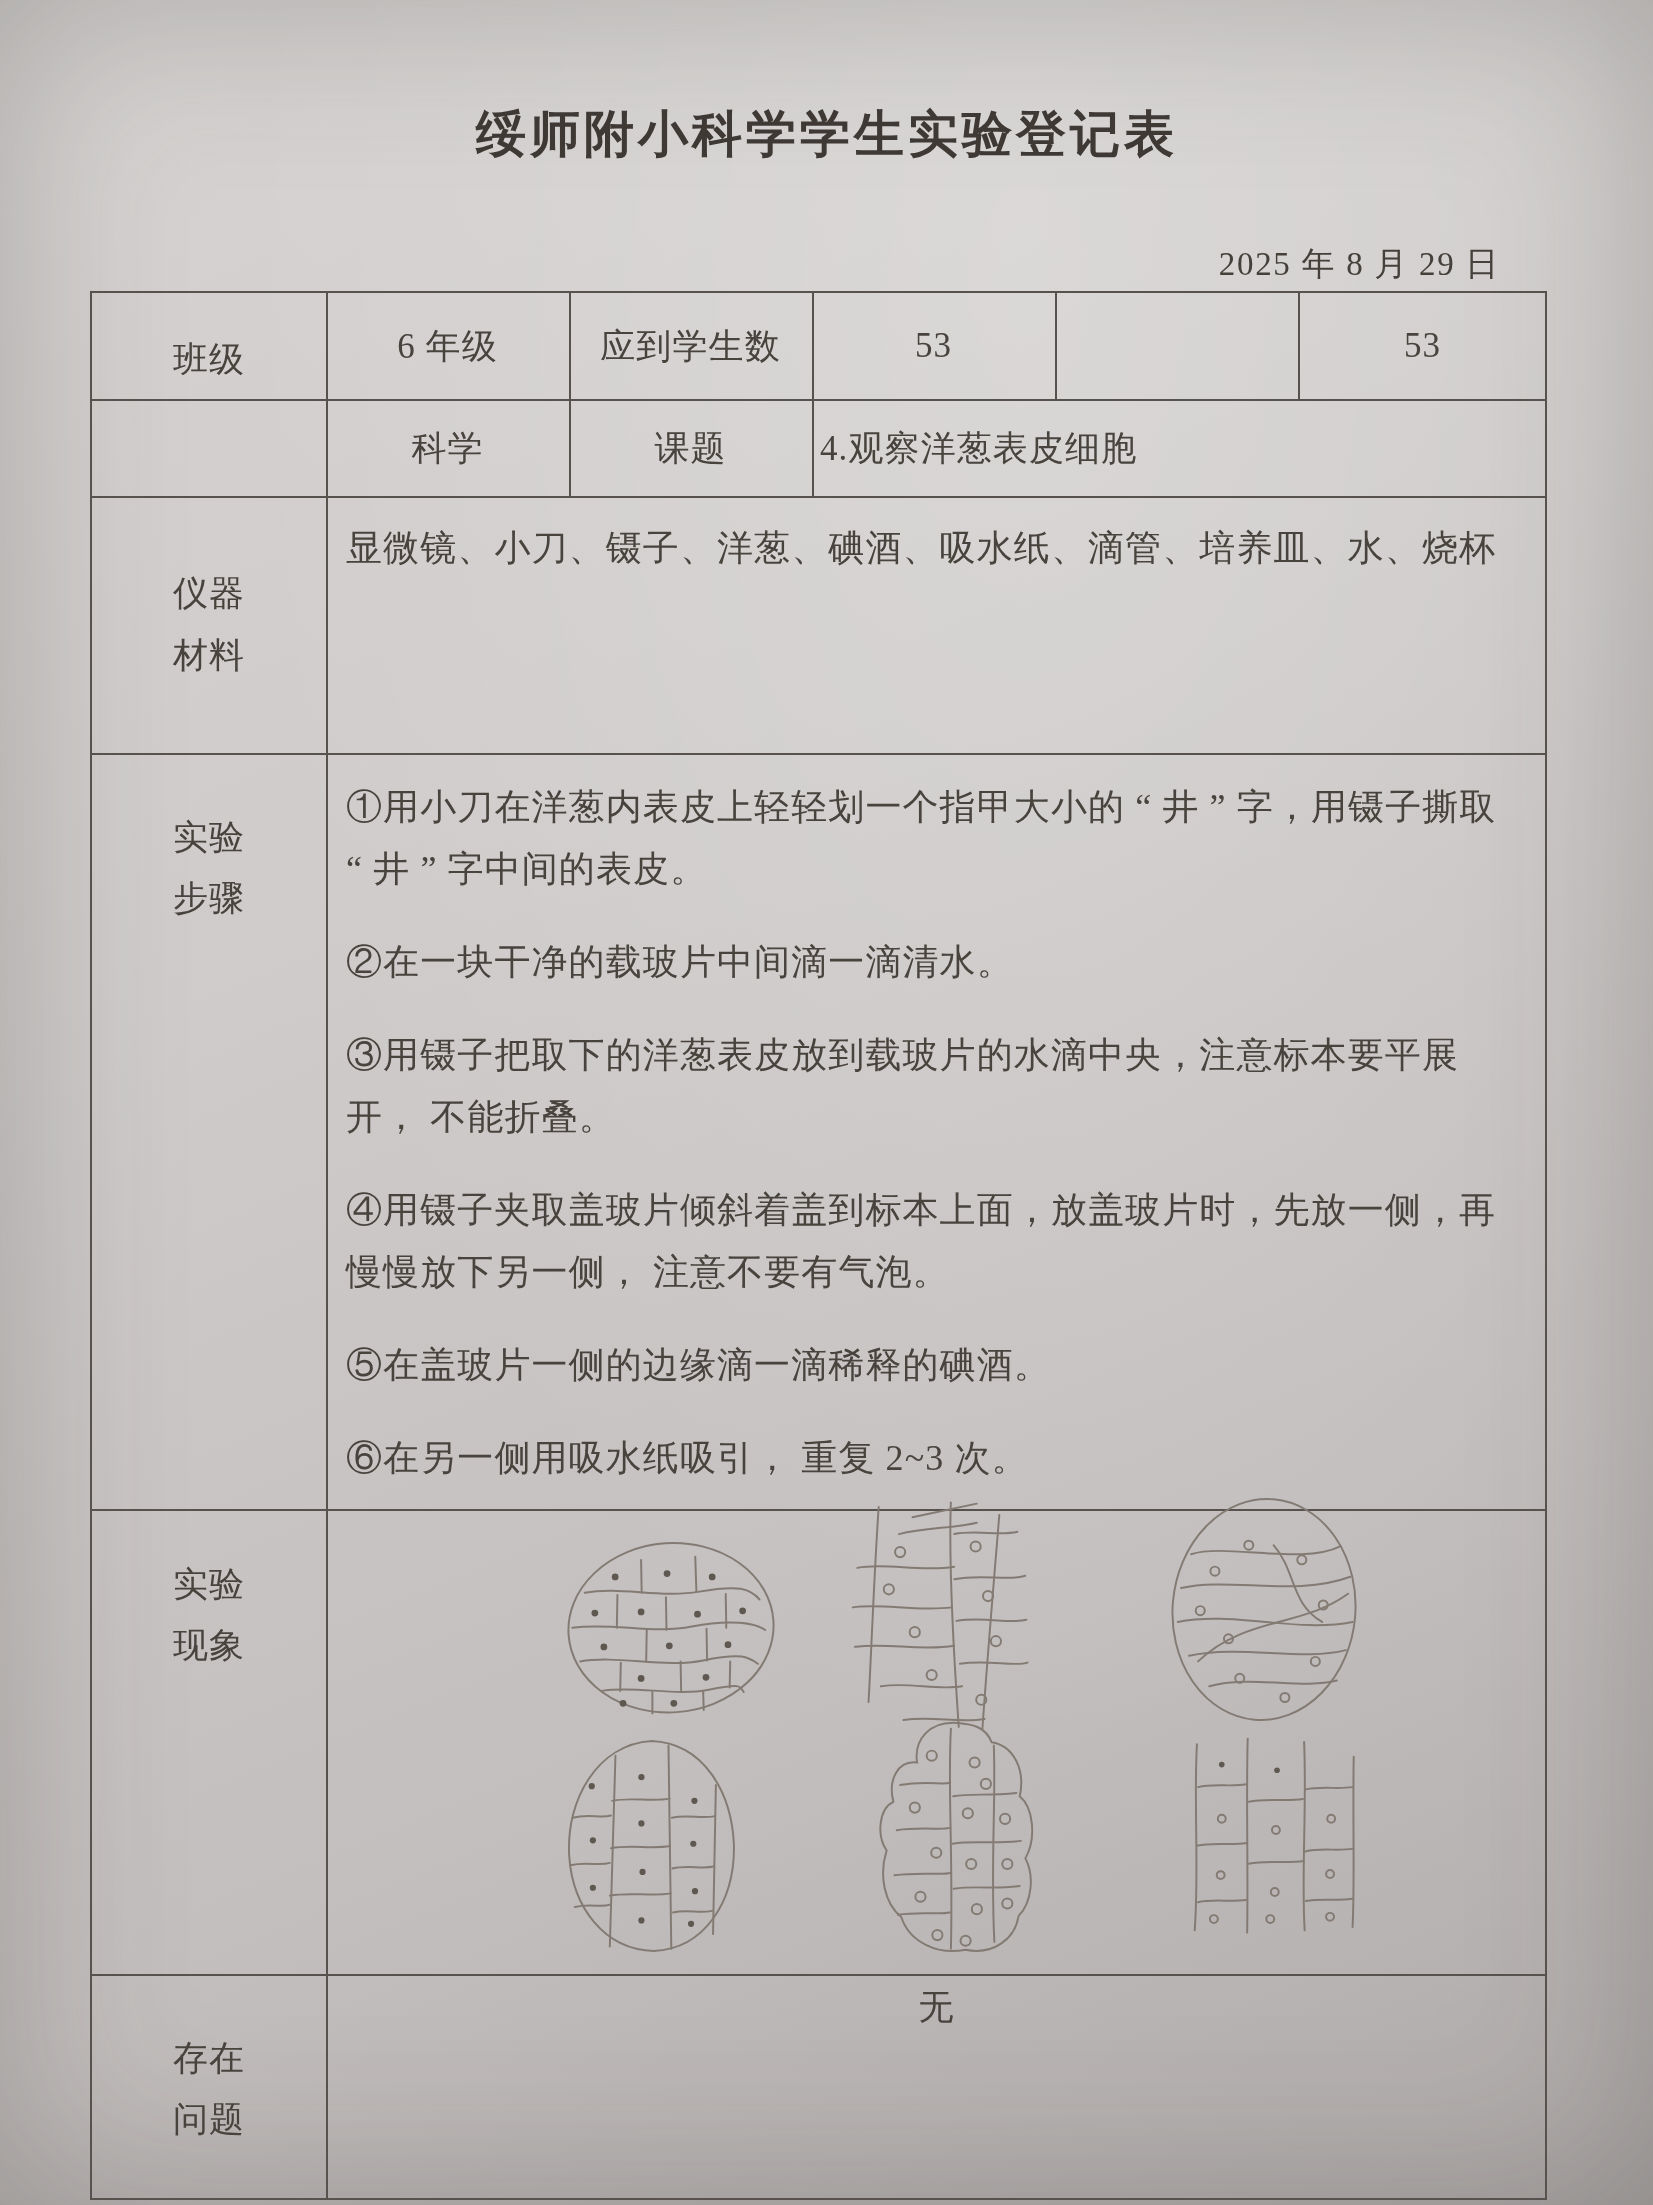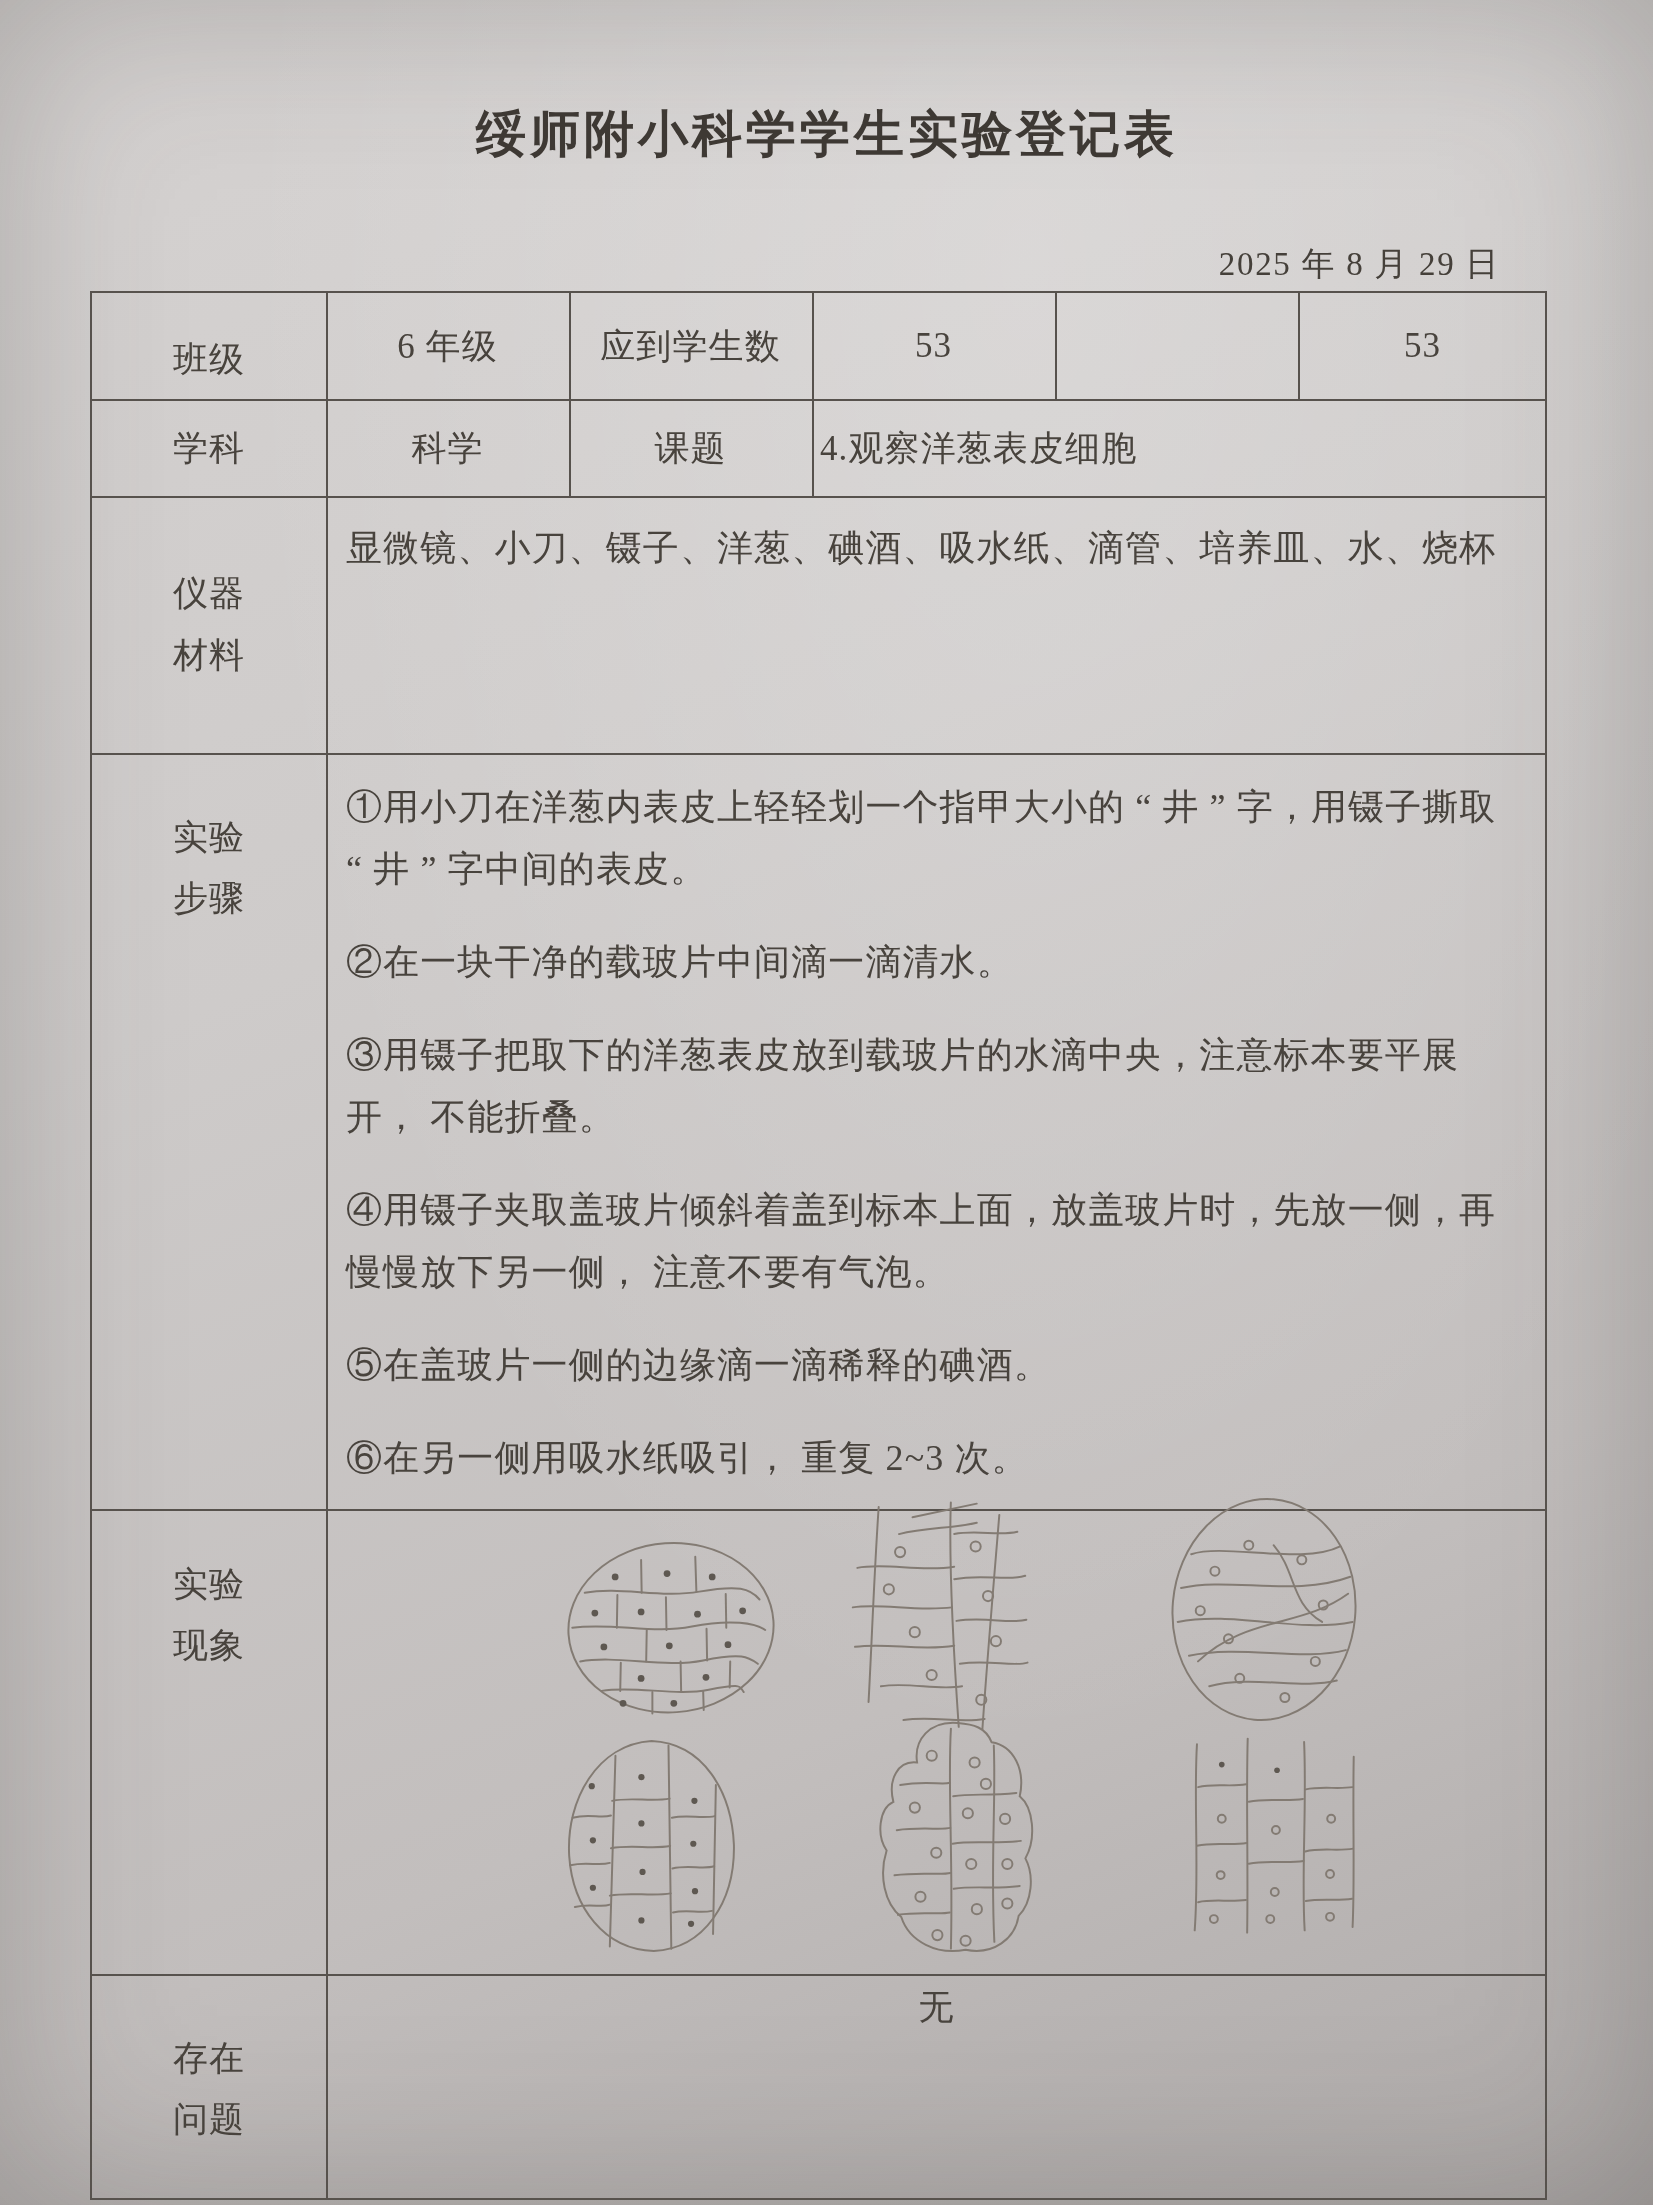--- a/index.html
+++ b/index.html
@@ -64,21 +64,20 @@
     <div class="vline" style="left:720px;top:0;height:203px"></div>
     <div class="vline" style="left:963px;top:0;height:106px"></div>
     <div class="vline" style="left:1206px;top:0;height:106px"></div>
 
     <div class="cell" style="left:0;top:0;width:234px;height:132px">班级</div>
     <div class="cell" style="left:234px;top:0;width:243px;height:106px">6 年级</div>
     <div class="cell" style="left:477px;top:0;width:243px;height:106px">应到学生数</div>
     <div class="cell" style="left:720px;top:0;width:243px;height:106px">53</div>
     <div class="cell" style="left:1206px;top:0;width:249px;height:106px">53</div>
 
-    <div class="cell" style="left:0;top:106px;width:234px;height:98px">学科</div>
     <div class="cell" style="left:234px;top:106px;width:243px;height:98px">科学</div>
     <div class="cell" style="left:477px;top:106px;width:243px;height:98px">课题</div>
     <div class="cell left" style="left:720px;top:106px;width:735px;height:98px;padding-left:8px">4.观察洋葱表皮细胞</div>
 
     <div class="cell" style="left:0;top:203px;width:234px;height:257px">
       <span class="two-line">
         <span>仪器</span>
         <span>材料</span>
       </span>
     </div>

